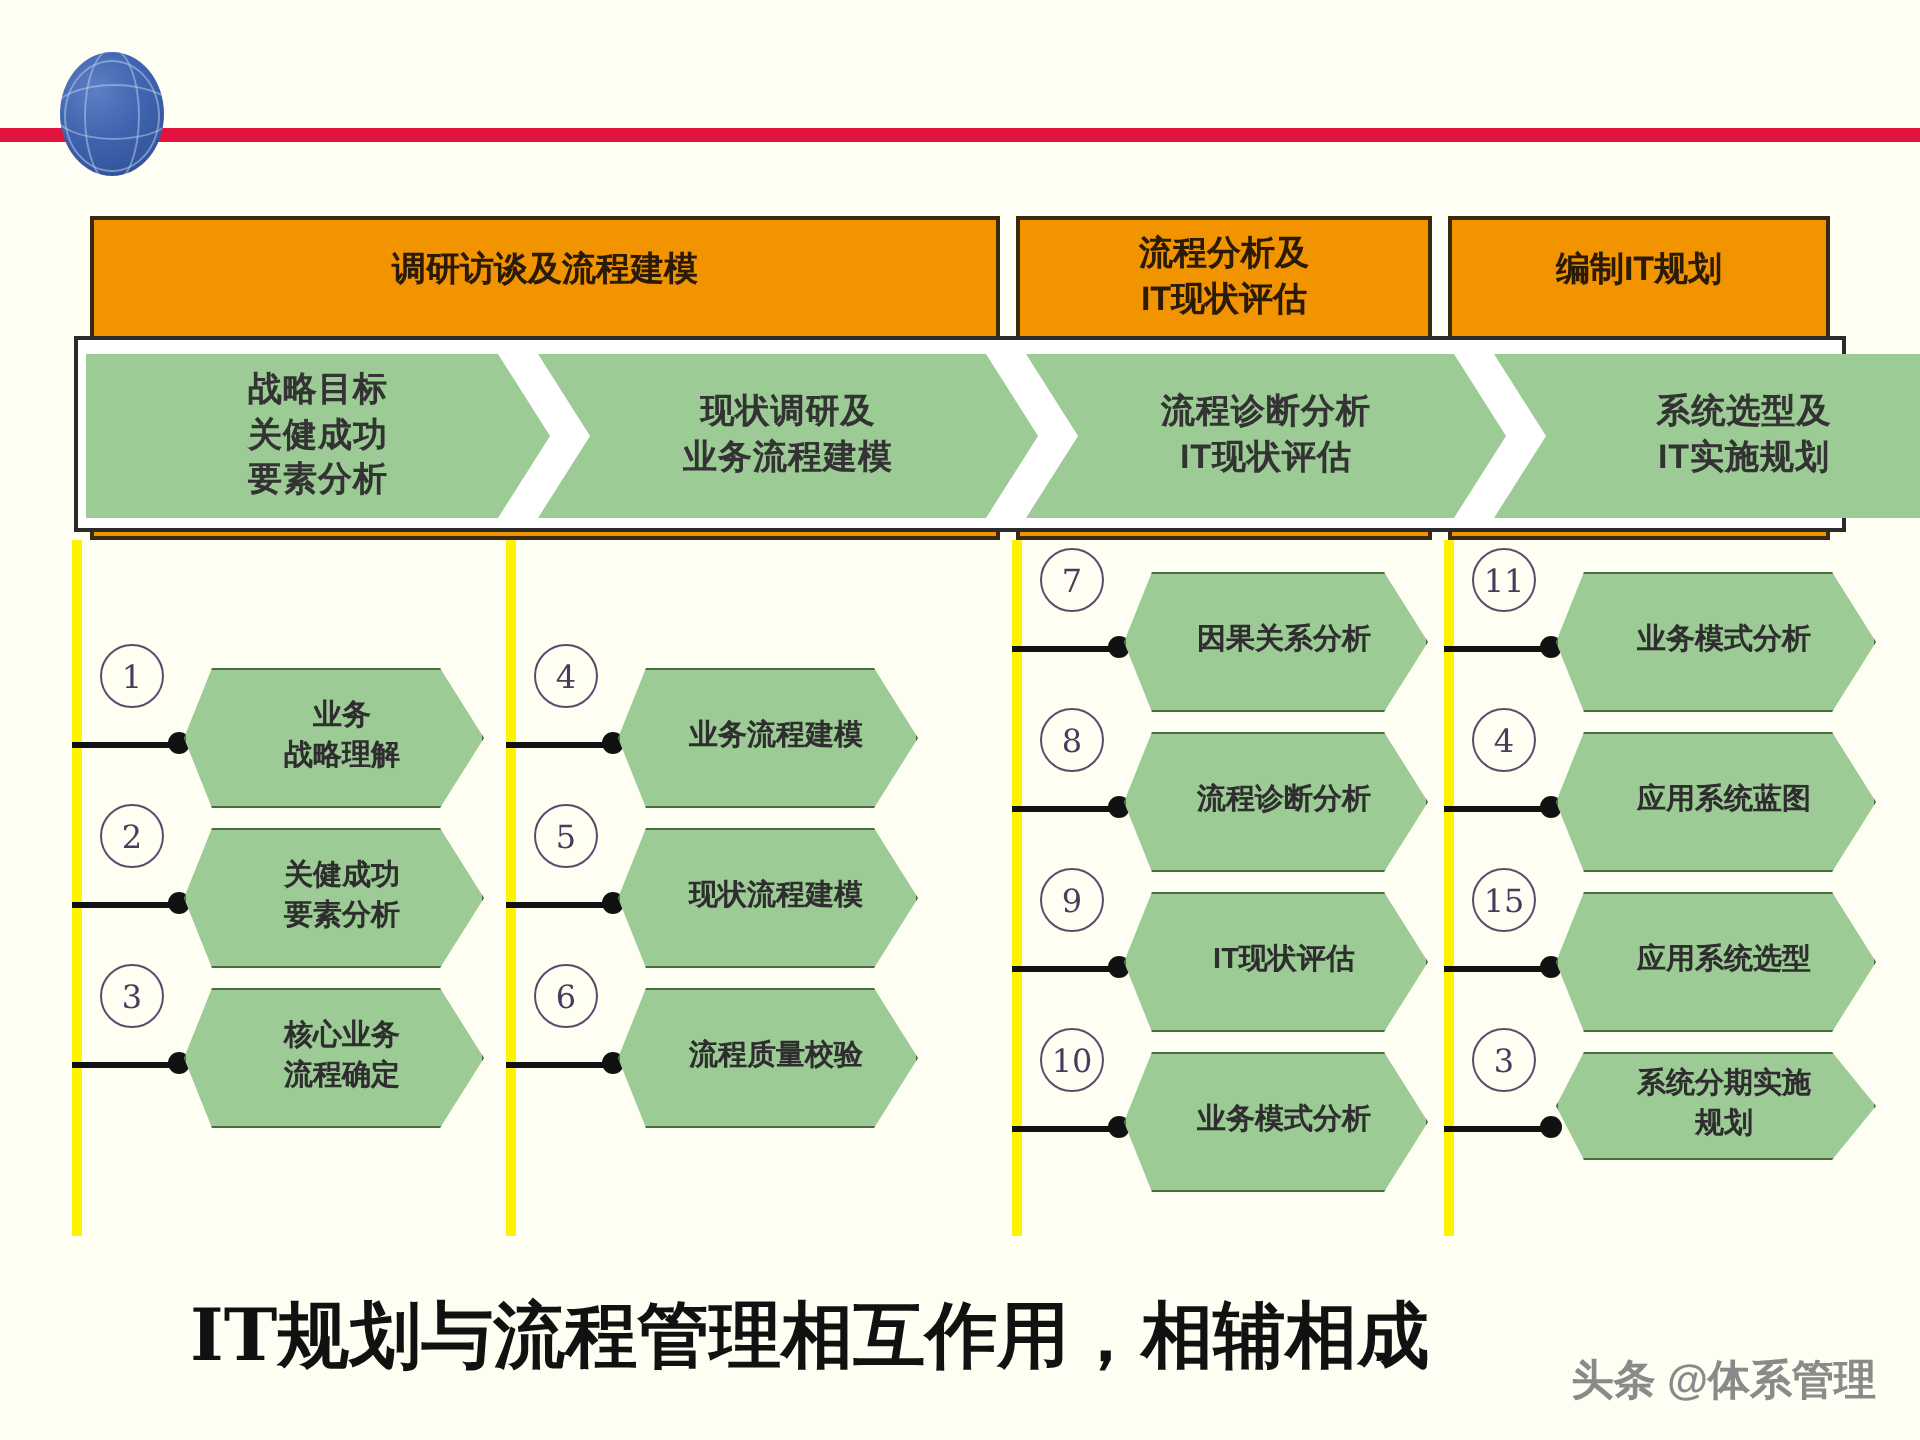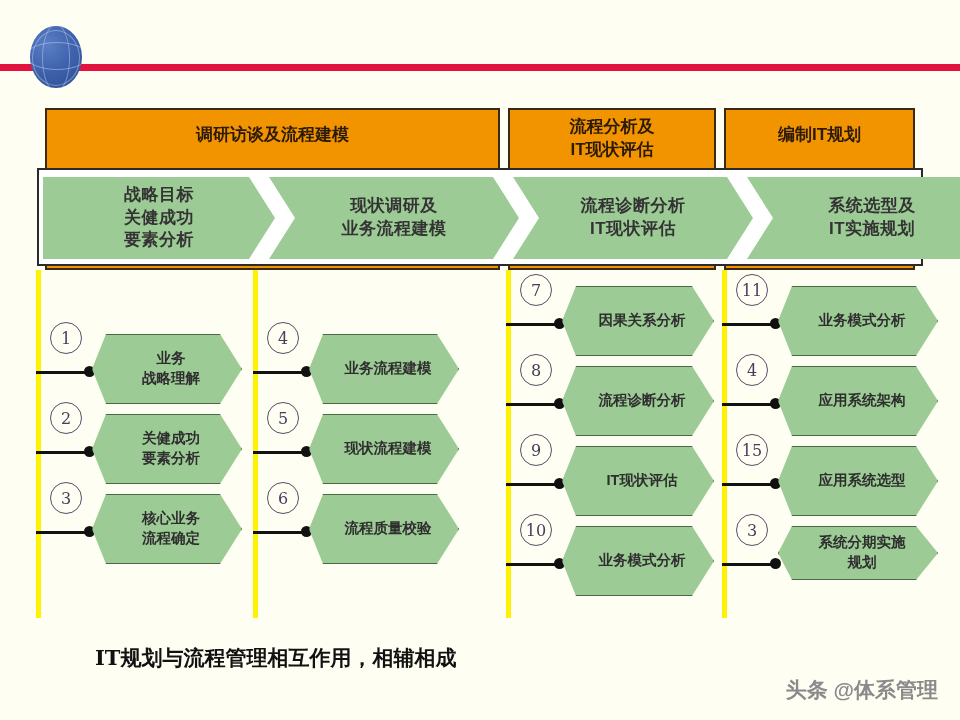--- a/index.html
+++ b/index.html
@@ -61,21 +61,21 @@
              font-size:16px;color:#4A3B5C;
              font-family:"DejaVu Serif","Liberation Serif",serif;}
   .node .shape{position:absolute;background:#9DCB96;border:1px solid #4A6B45;
              box-sizing:border-box;
              display:flex;align-items:center;justify-content:center;text-align:center;
              color:#2E2E2E;font-size:14.5px;font-weight:700;line-height:1.35;
              clip-path:polygon(14px 0, calc(100% - 22px) 0, 100% 50%, calc(100% - 22px) 100%, 14px 100%, 0 50%);
              padding:0 10px 0 18px;}
 
   
-  #caption{position:absolute;left:95px;top:644px;font-size:21px;font-weight:700;color:#111;
+  #caption{position:absolute;left:95px;top:644px;font-size:36px;font-weight:700;color:#111;
            font-family:"DejaVu Serif","Liberation Serif",serif;white-space:nowrap;}
   #watermark{position:absolute;right:22px;top:676px;font-size:21px;color:#8a8a8a;
              font-weight:700;white-space:nowrap;}
 </style>
 </head>
 <body>
 
 <div id="header">
   <div id="redline"></div>
   <div id="globe">
@@ -172,21 +172,21 @@
     <div class="node" style="left: 722px; top: 22px; width: 216px; height: 62px;">
       <div class="connector" style="width: 50px;"></div>
       <div class="dot" style="left: 48px;"></div>
       <div class="num" style="left: 14px; top: -18px;">11</div>
       <div class="shape" style="left: 56px; top: -6px; width: 160px; height: 70px;">业务模式分析</div>
     </div>
     <div class="node" style="left: 722px; top: 102px; width: 216px; height: 62px;">
       <div class="connector" style="width: 50px;"></div>
       <div class="dot" style="left: 48px;"></div>
       <div class="num" style="left: 14px; top: -18px;">4</div>
-      <div class="shape" style="left: 56px; top: -6px; width: 160px; height: 70px;">应用系统架构</div>
+      <div class="shape" style="left: 56px; top: -6px; width: 160px; height: 70px;">应用系统蓝图</div>
     </div>
     <div class="node" style="left: 722px; top: 182px; width: 216px; height: 62px;">
       <div class="connector" style="width: 50px;"></div>
       <div class="dot" style="left: 48px;"></div>
       <div class="num" style="left: 14px; top: -18px;">15</div>
       <div class="shape" style="left: 56px; top: -6px; width: 160px; height: 70px;">应用系统选型</div>
     </div>
     <div class="node" style="left: 722px; top: 262px; width: 216px; height: 62px;">
       <div class="connector" style="width: 50px;"></div>
       <div class="dot" style="left: 48px;"></div>

